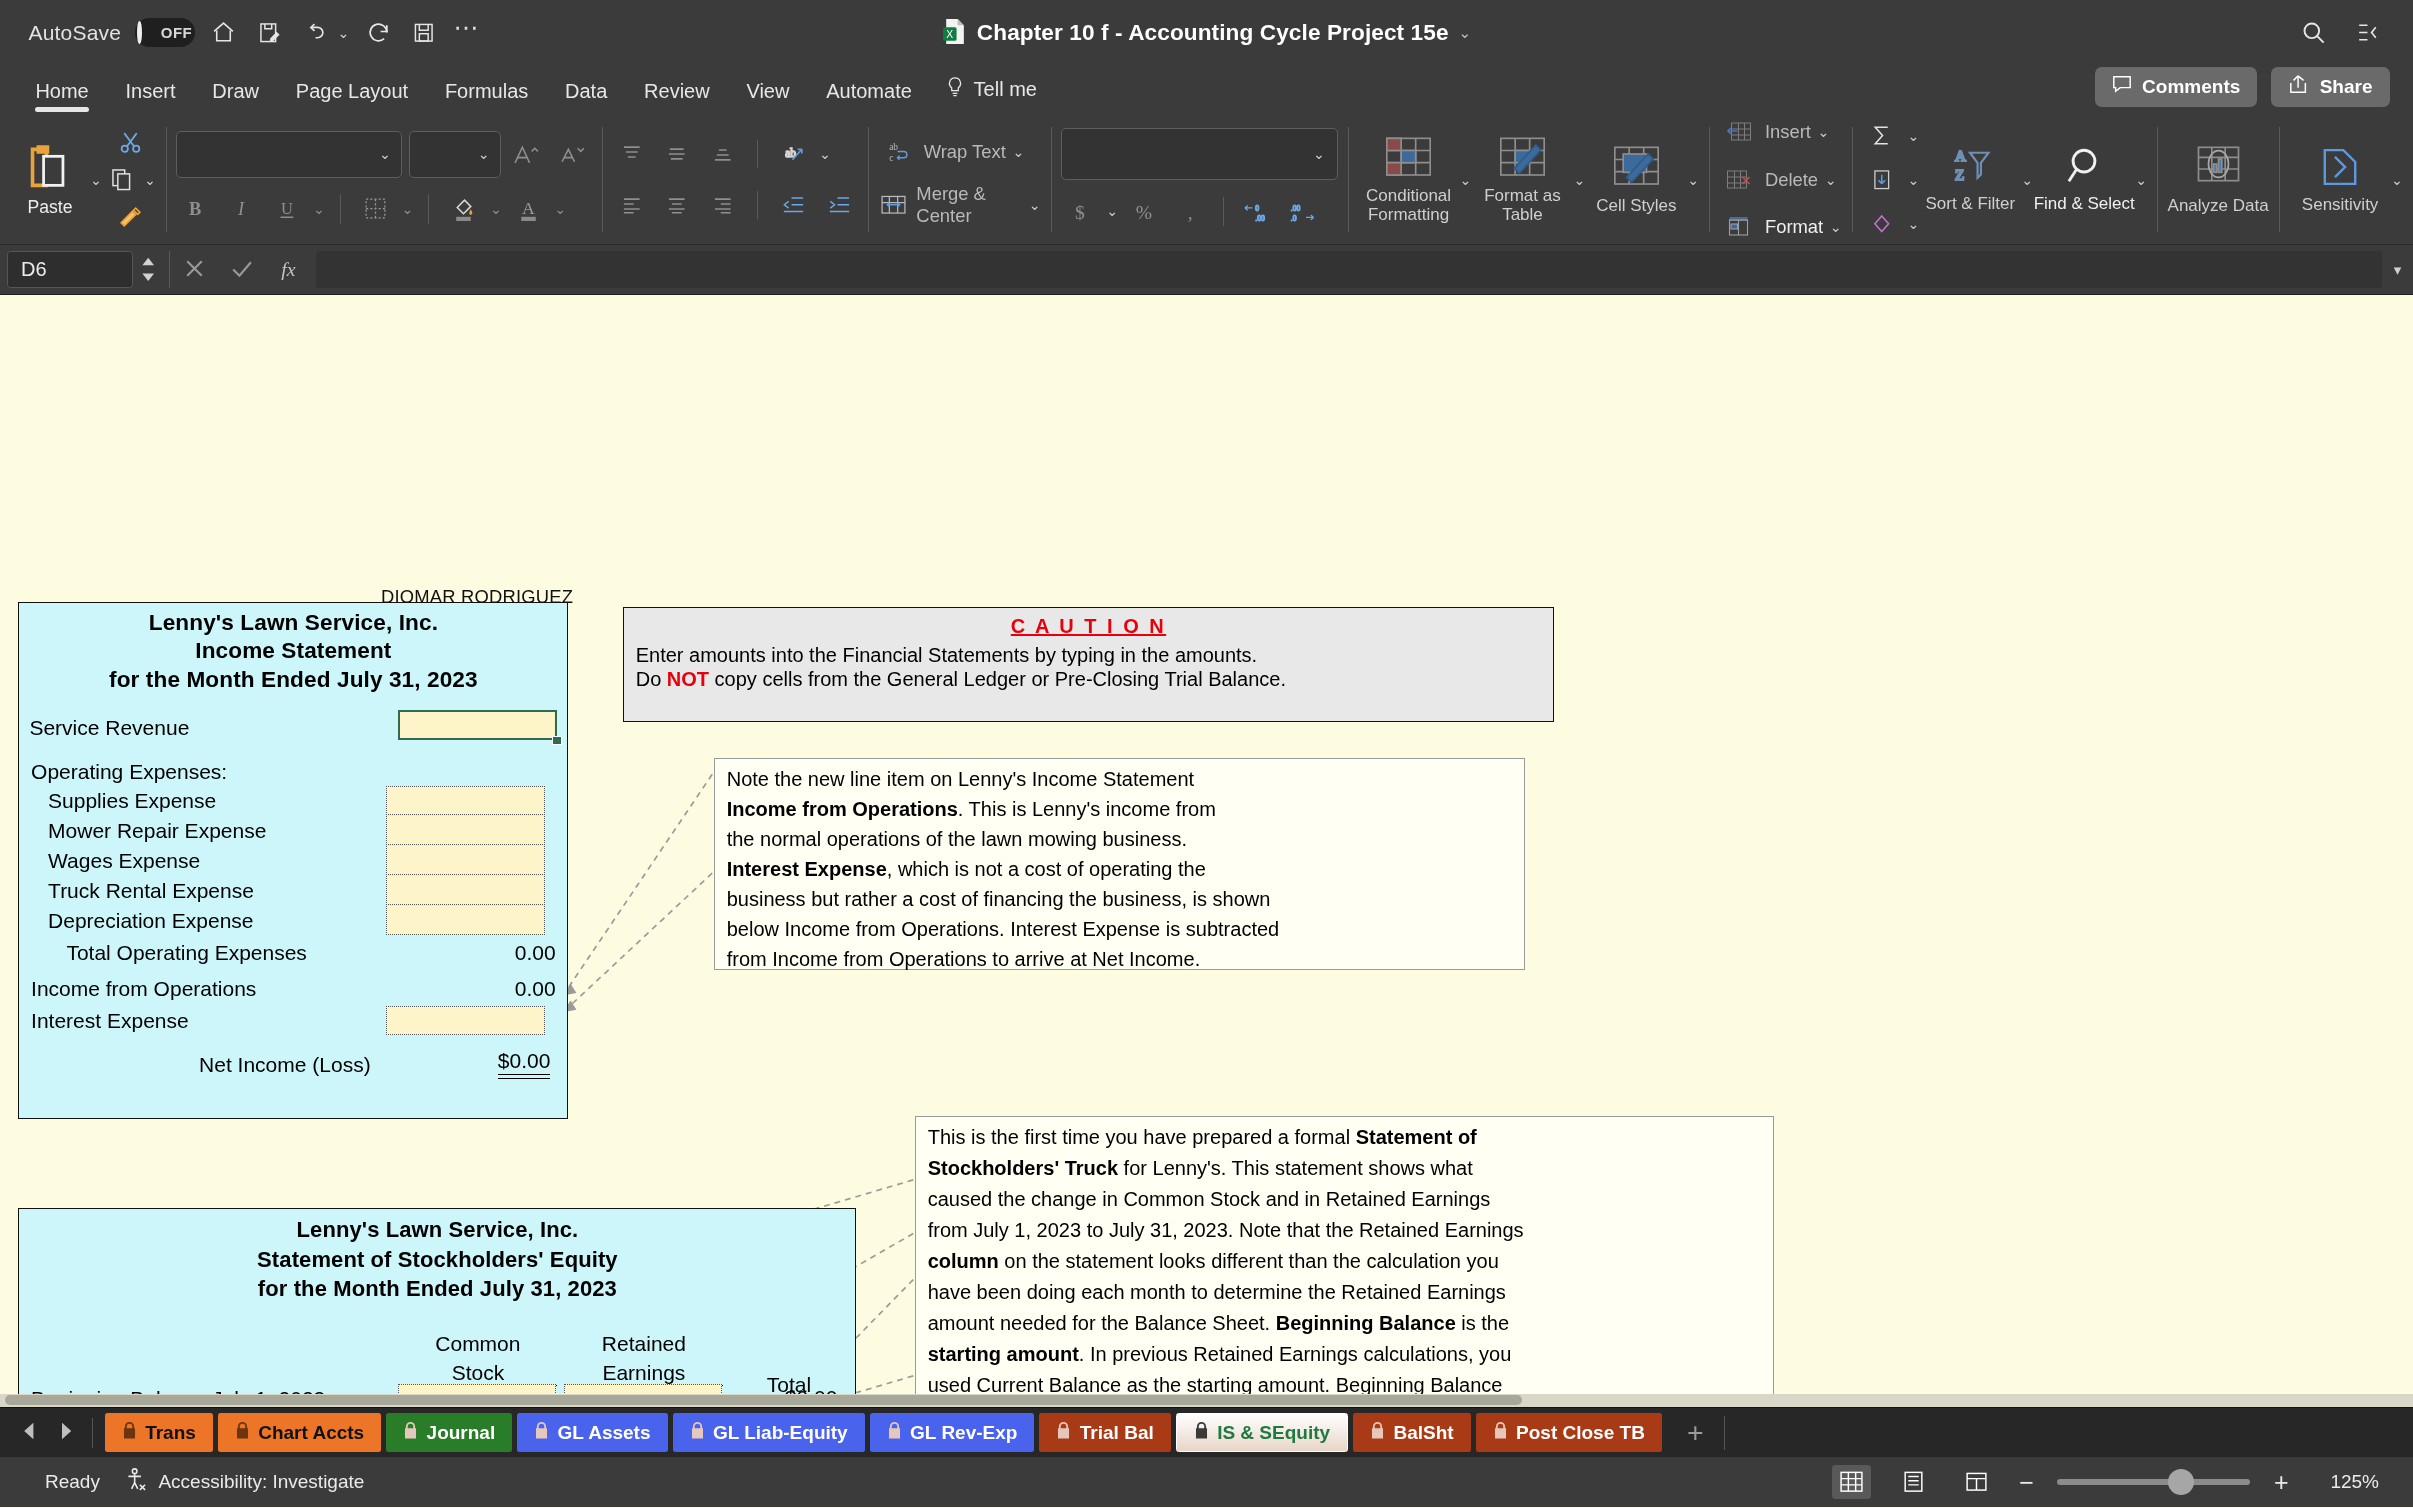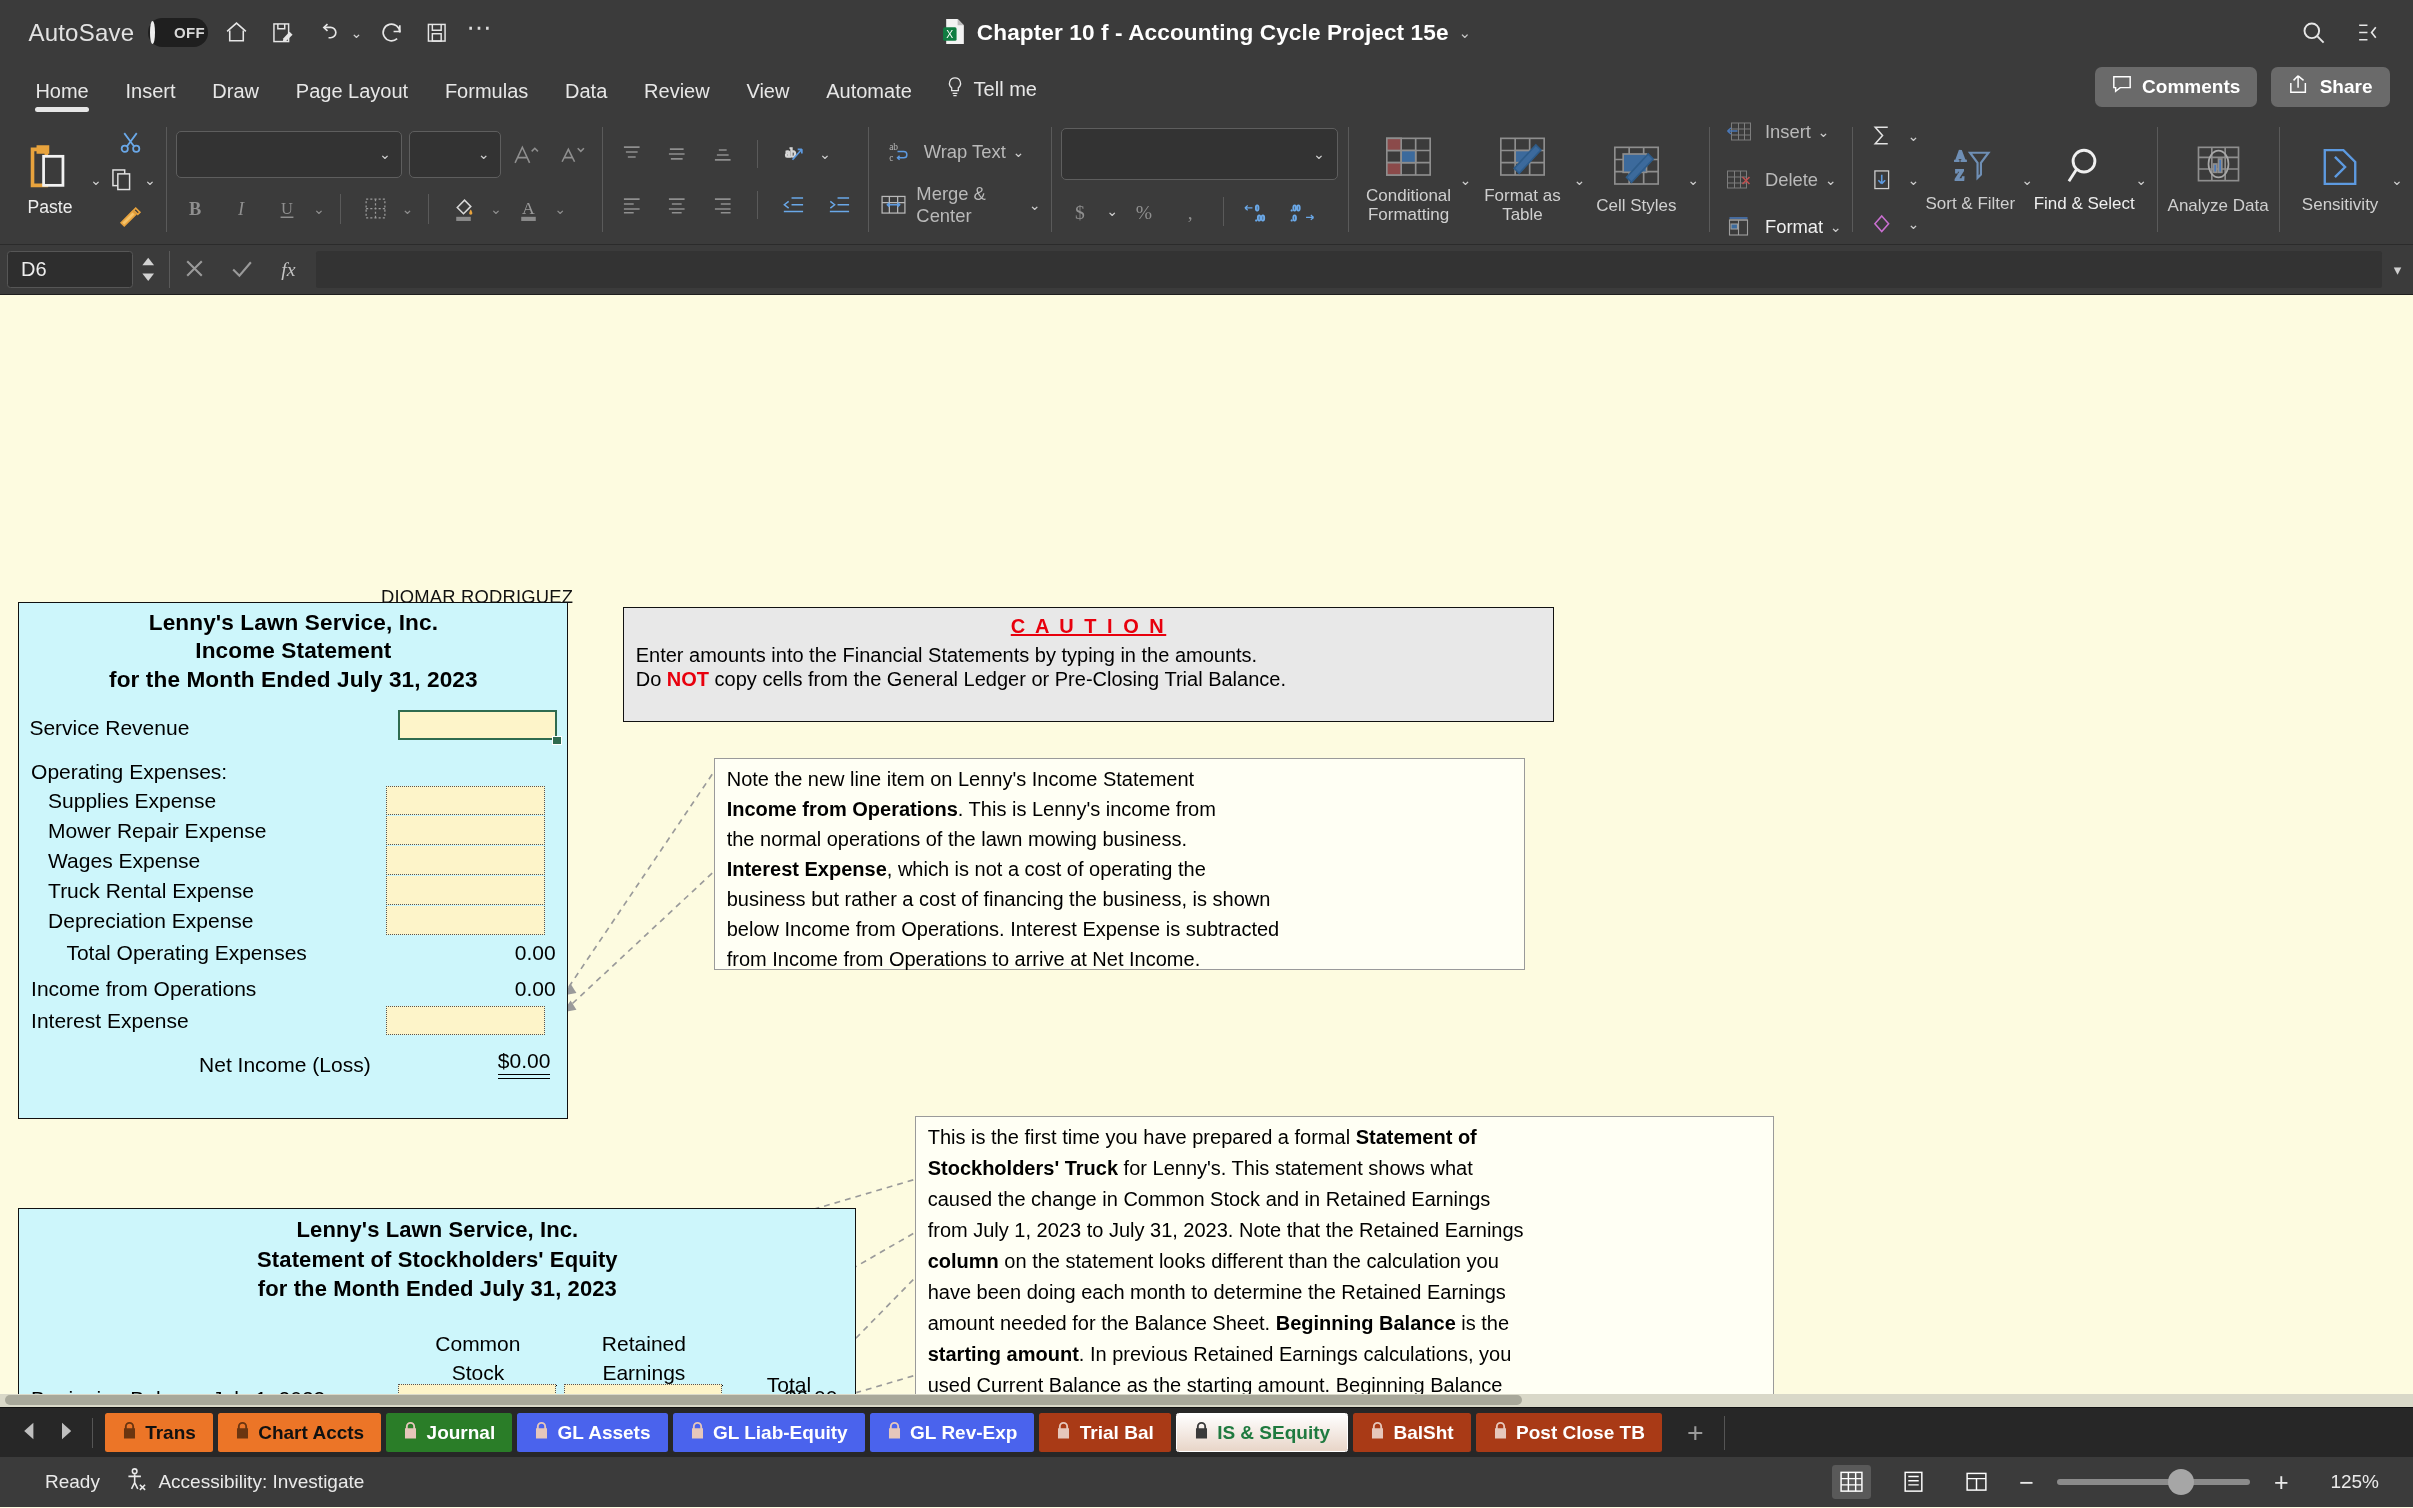--- a/index.html
+++ b/index.html
@@ -9,21 +9,21 @@
     background:#fdfbe0;
     -webkit-font-smoothing: antialiased;
   }
 
   
   .titlebar{
     height:65px; background:#3b3b3b; display:flex; align-items:center;
     position:relative; color:#e9e9e9;
   }
   .qat{ display:flex; align-items:center; gap:13.4px; padding-left:28.5px; }
-  .qat-label{ font-size:24px; color:#e2e2e2; letter-spacing:0.2px;}
+  .qat-label{ font-size:21px; color:#e2e2e2; letter-spacing:0.2px;}
   .toggle{
     width:60px;height:28.5px;border-radius:14.2px;background:#1f1f1f;display:flex;align-items:center;
     padding:2.5px; position:relative;
   }
   .toggle .knob{width:23.5px;height:23.5px;border-radius:50%;background:#efefef;}
   .toggle .off{font-size:15px;color:#d8d8d8;margin-left:19px;font-weight:bold;letter-spacing:0.4px;}
   .qicon{ width:32px;height:32px;display:flex;align-items:center;justify-content:center; }
   .qicon svg{ display:block; }
   .chev{font-size:14.2px;color:#d3d3d3;margin-left:-6.7px;}
   .dots{font-size:25px;letter-spacing:1.7px;color:#dcdcdc;line-height:8.4px;padding-bottom:10px;}

